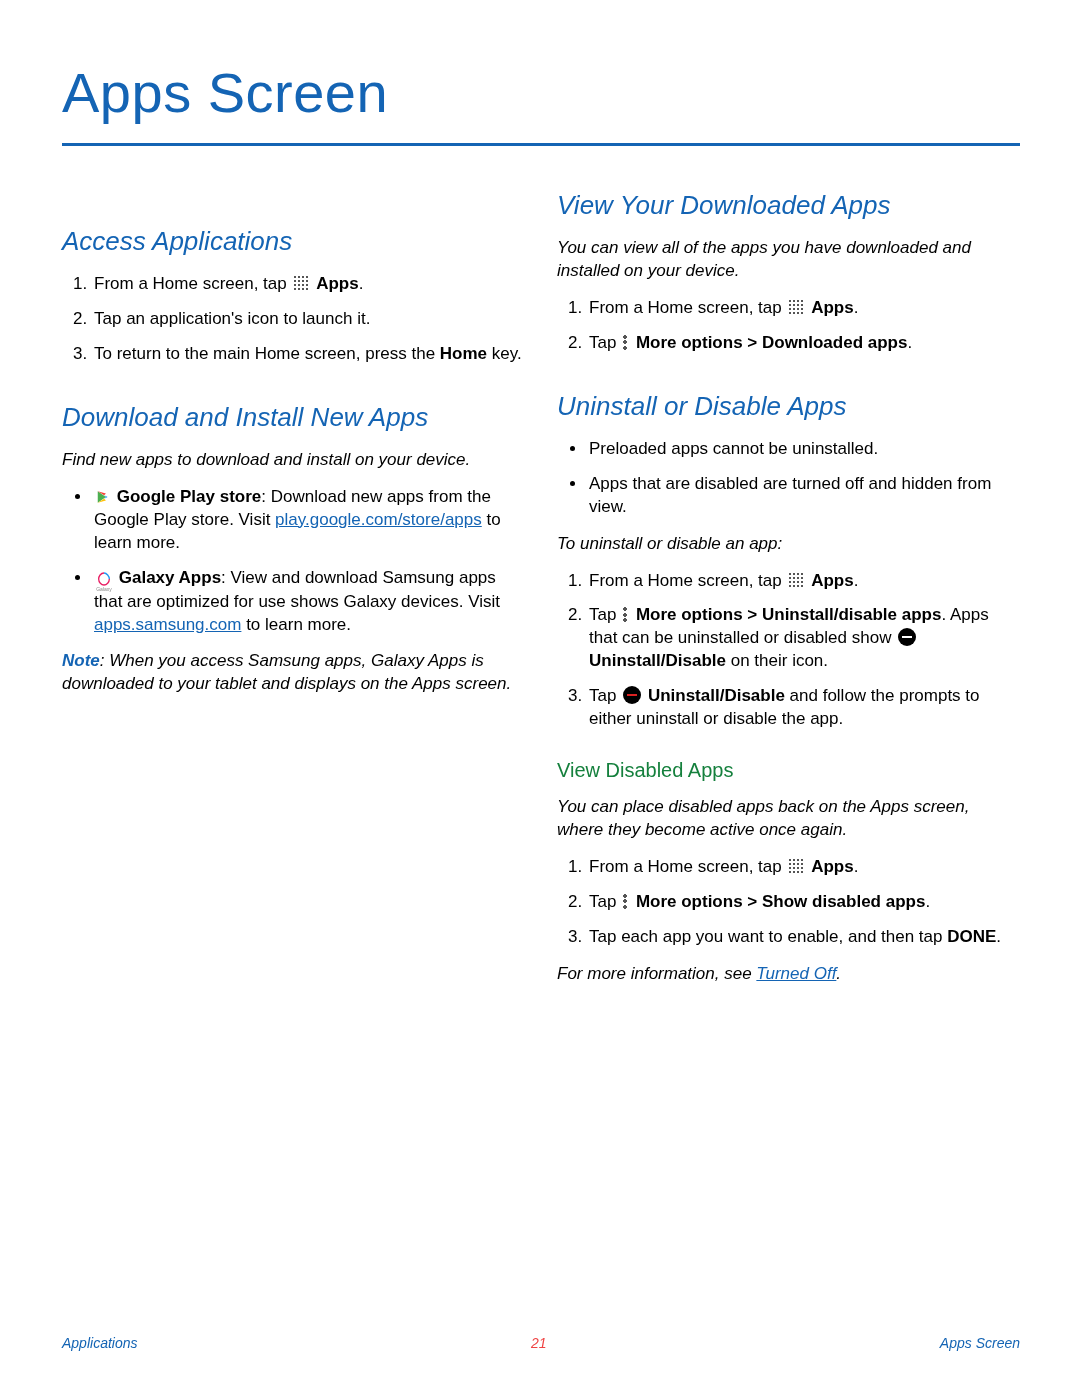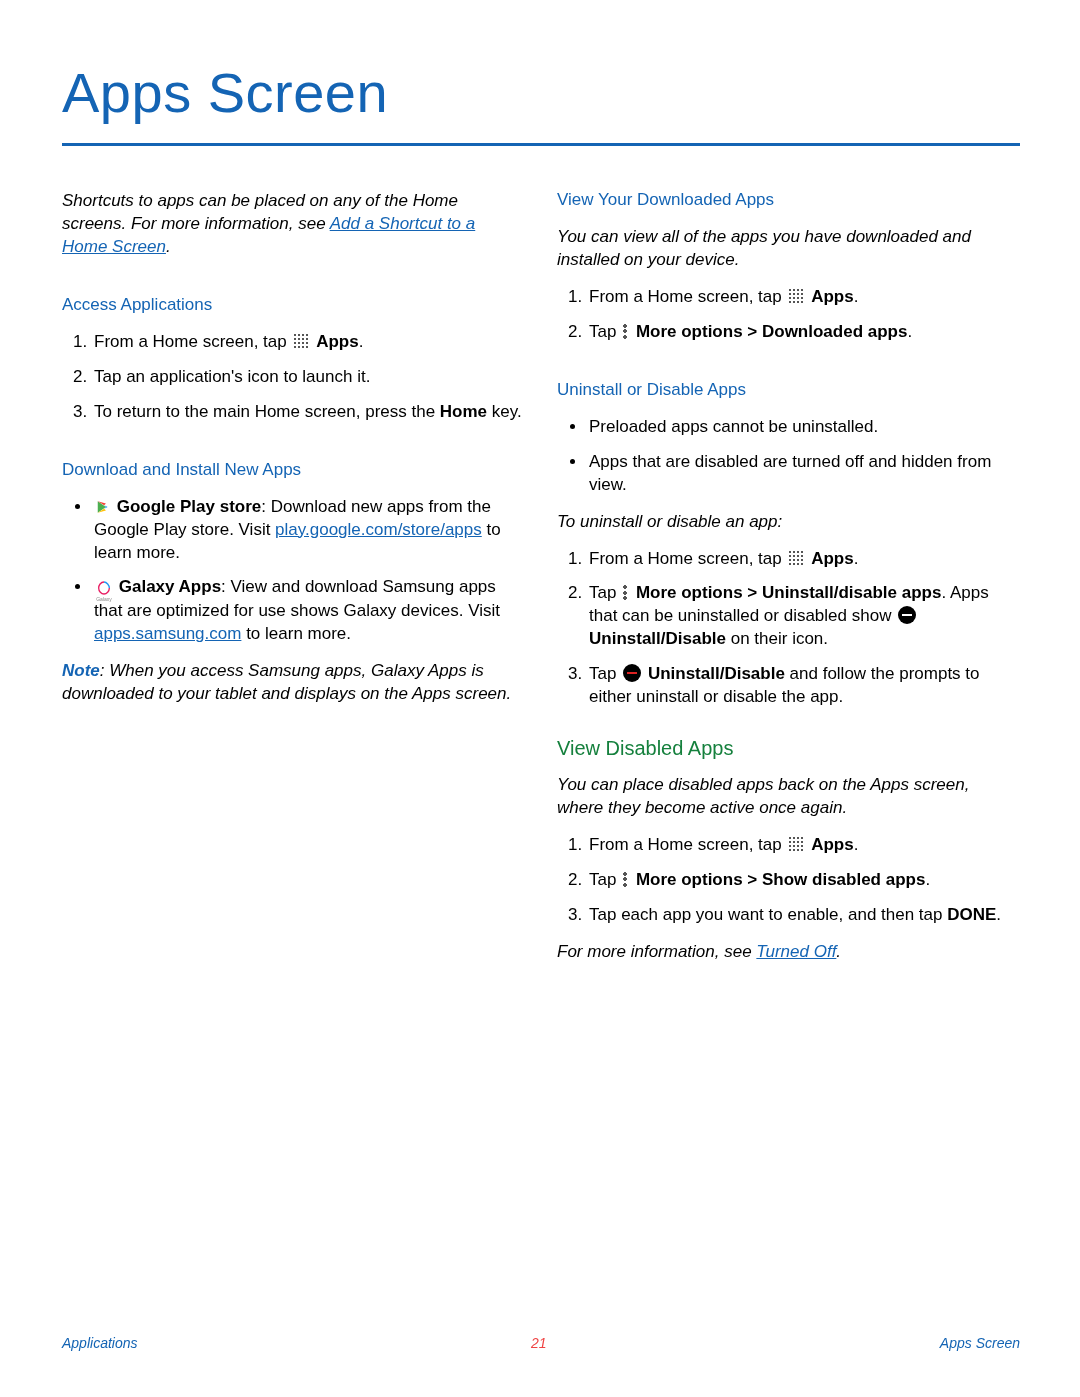--- a/index.html
+++ b/index.html
@@ -44,25 +44,26 @@
     font-size: 17px;
     line-height: 1.35;
     margin-bottom: 14px;
     font-style: italic;
   }
   .link {
     color: #1464b4;
     text-decoration: underline;
   }
   .h2 {
-    font-size: 17px;
+    font-size: 26px;
     font-weight: 400;
     color: #1464b4;
     margin-top: 36px;
     margin-bottom: 16px;
+    font-style: italic;
   }
   .h2.first-right { margin-top: 0; }
   .h3 {
     font-size: 20px;
     font-weight: 400;
     color: #15803d;
     margin-top: 28px;
     margin-bottom: 14px;
   }
   ol.list, ul.list {
@@ -197,36 +198,34 @@
 <body>
 
 <div class="page">
   <h1 class="page-title">Apps Screen</h1>
   <hr class="title-rule">
 
   <div class="columns">
 
     <div class="col">
 
-      <p class="para">
-        <span>Shortcuts to apps can be placed on any of the Home screens. For more information, see </span><a class="link" href="#">Add a Shortcut to a Home Screen</a><span>.</span>
-      </p>
 
       <h2 class="h2">Access Applications</h2>
       <ol class="list">
         <li>
           <span>From a Home screen, tap </span><span class="apps-icon"></span> <b>Apps</b><span>.</span>
         </li>
         <li>Tap an application's icon to launch it.</li>
         <li>
           <span>To return to the main Home screen, press the </span><b>Home</b><span> key.</span>
         </li>
       </ol>
 
       <h2 class="h2">Download and Install New Apps</h2>
+      <p class="para">Find new apps to download and install on your device.</p>
       <ul class="list">
         <li>
           <span class="play-icon"><svg viewBox="0 0 24 24">
                 <path d="M3 2 L17 12 L3 22 Z" fill="#4caf50"></path>
                 <path d="M3 2 L14 9 L17 6 Z" fill="#f44336"></path>
                 <path d="M3 22 L14 15 L17 18 Z" fill="#ffc107"></path>
                 <path d="M14 9 L20 12 L14 15 L17 12 Z" fill="#2196f3"></path>
               </svg></span>
           <b>Google Play store</b><span>: Download new apps from the Google Play store. Visit </span><a class="link" href="#">play.google.com/store/apps</a><span> to learn more.</span>
         </li>

